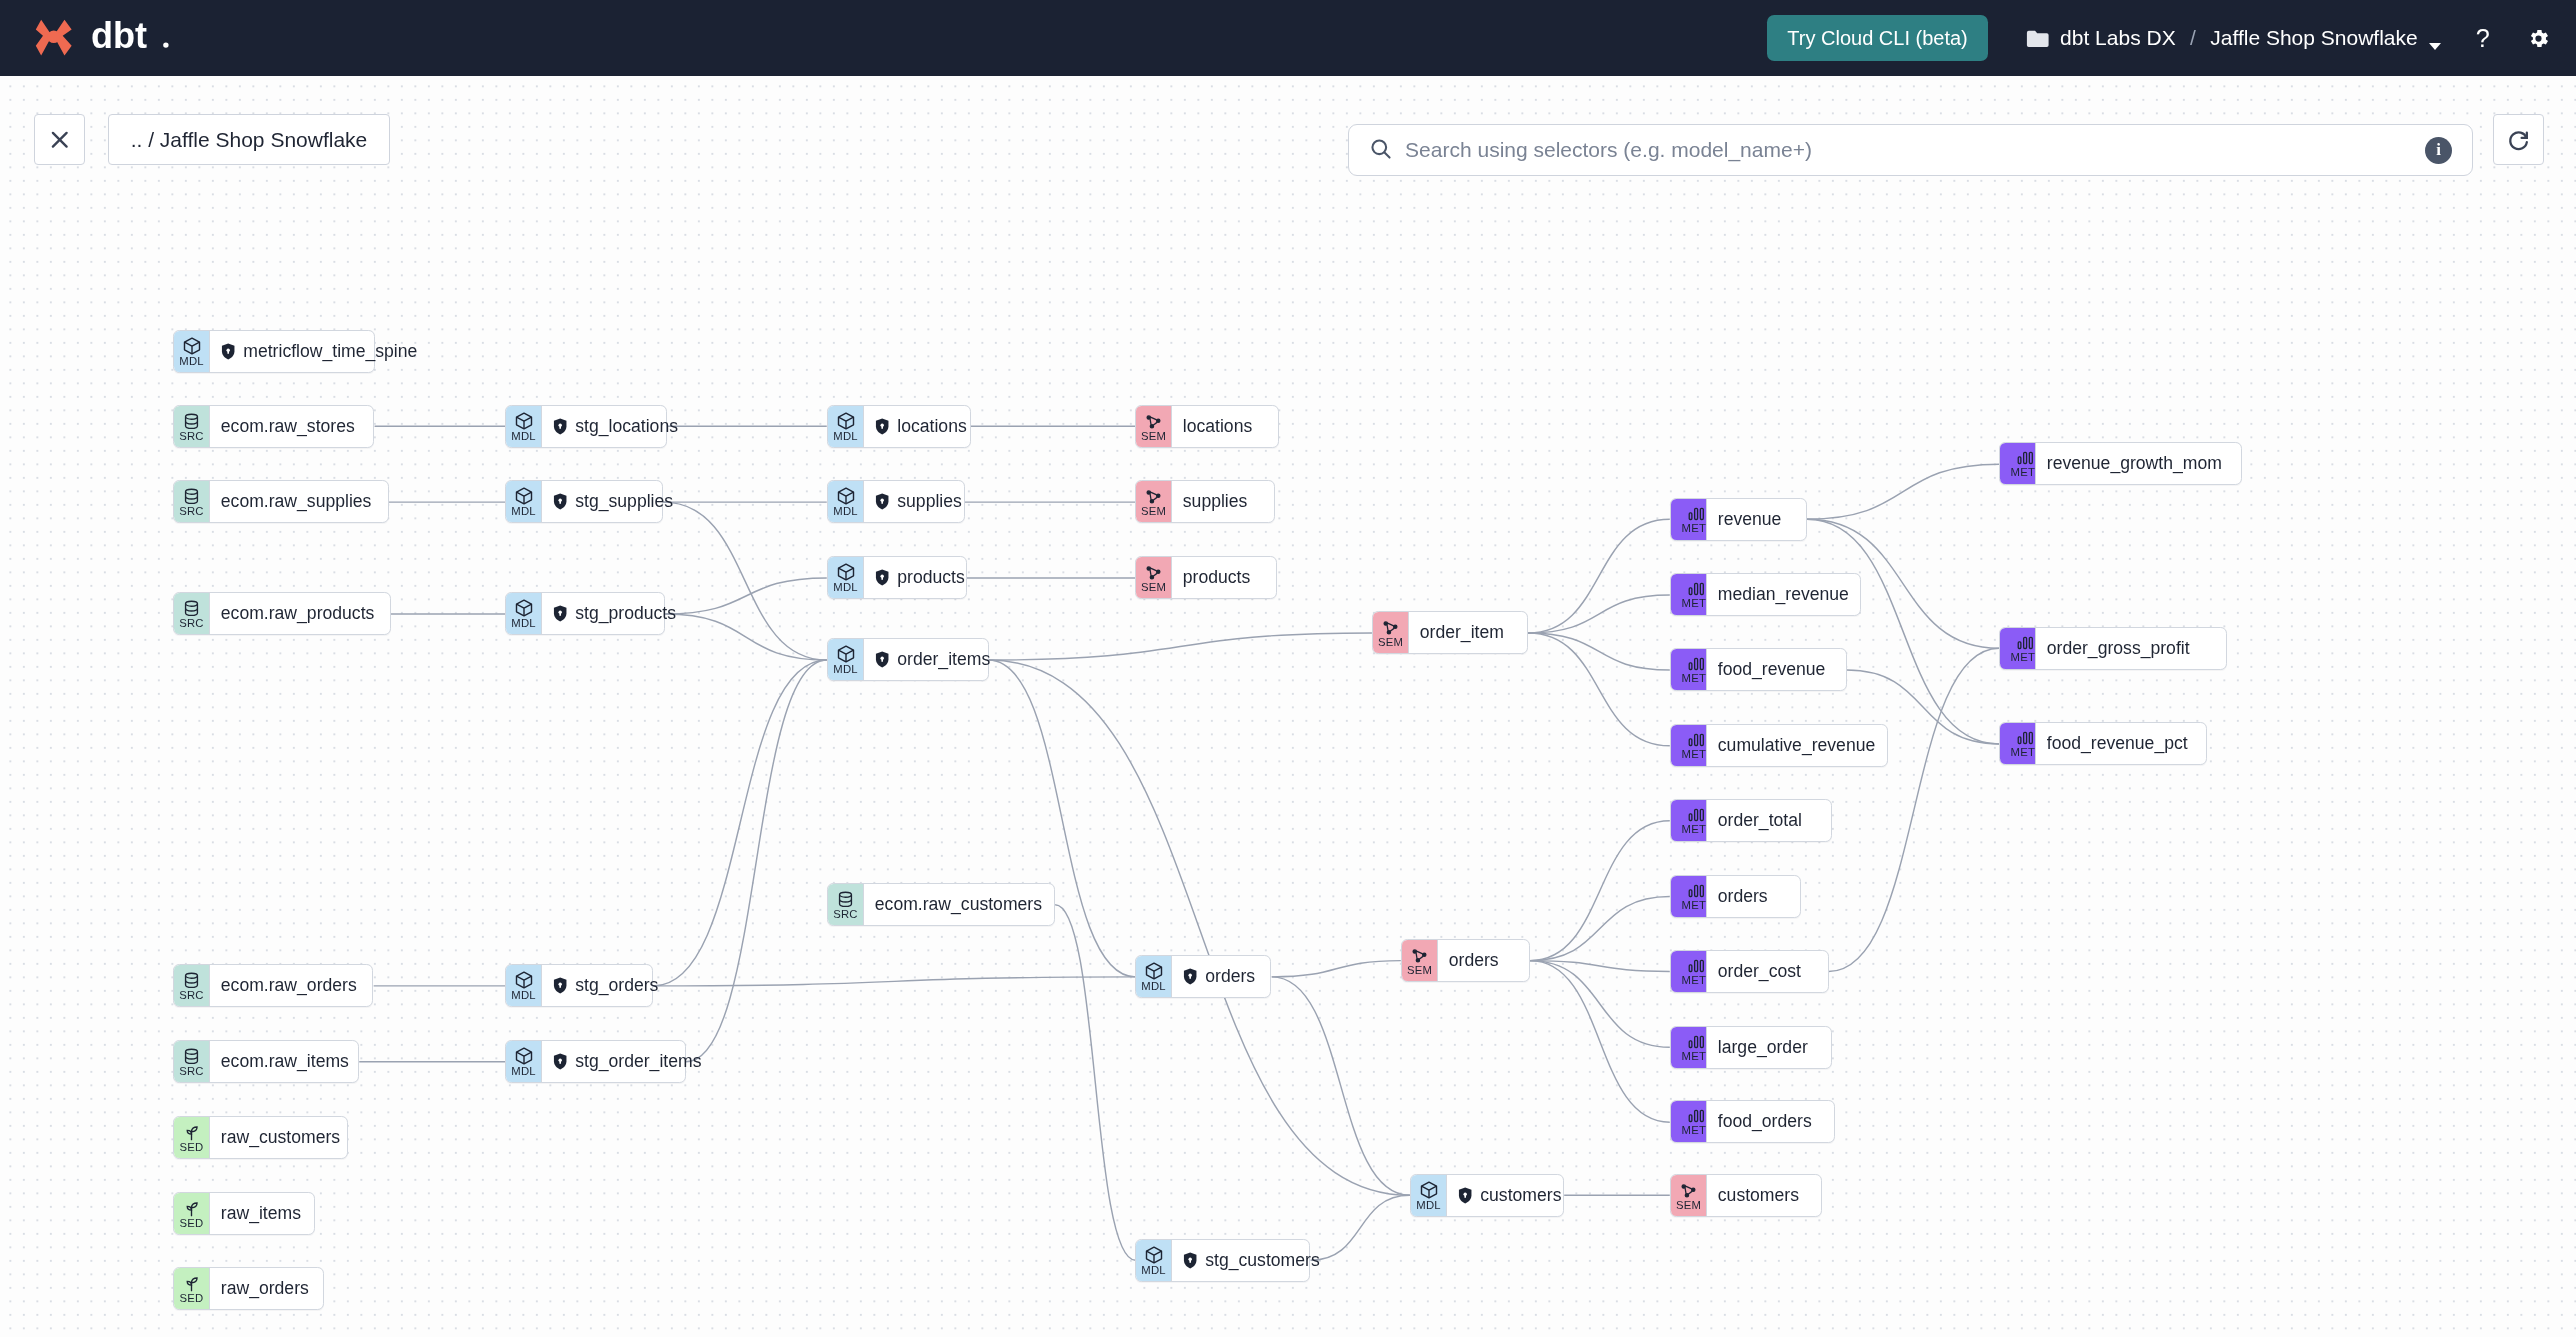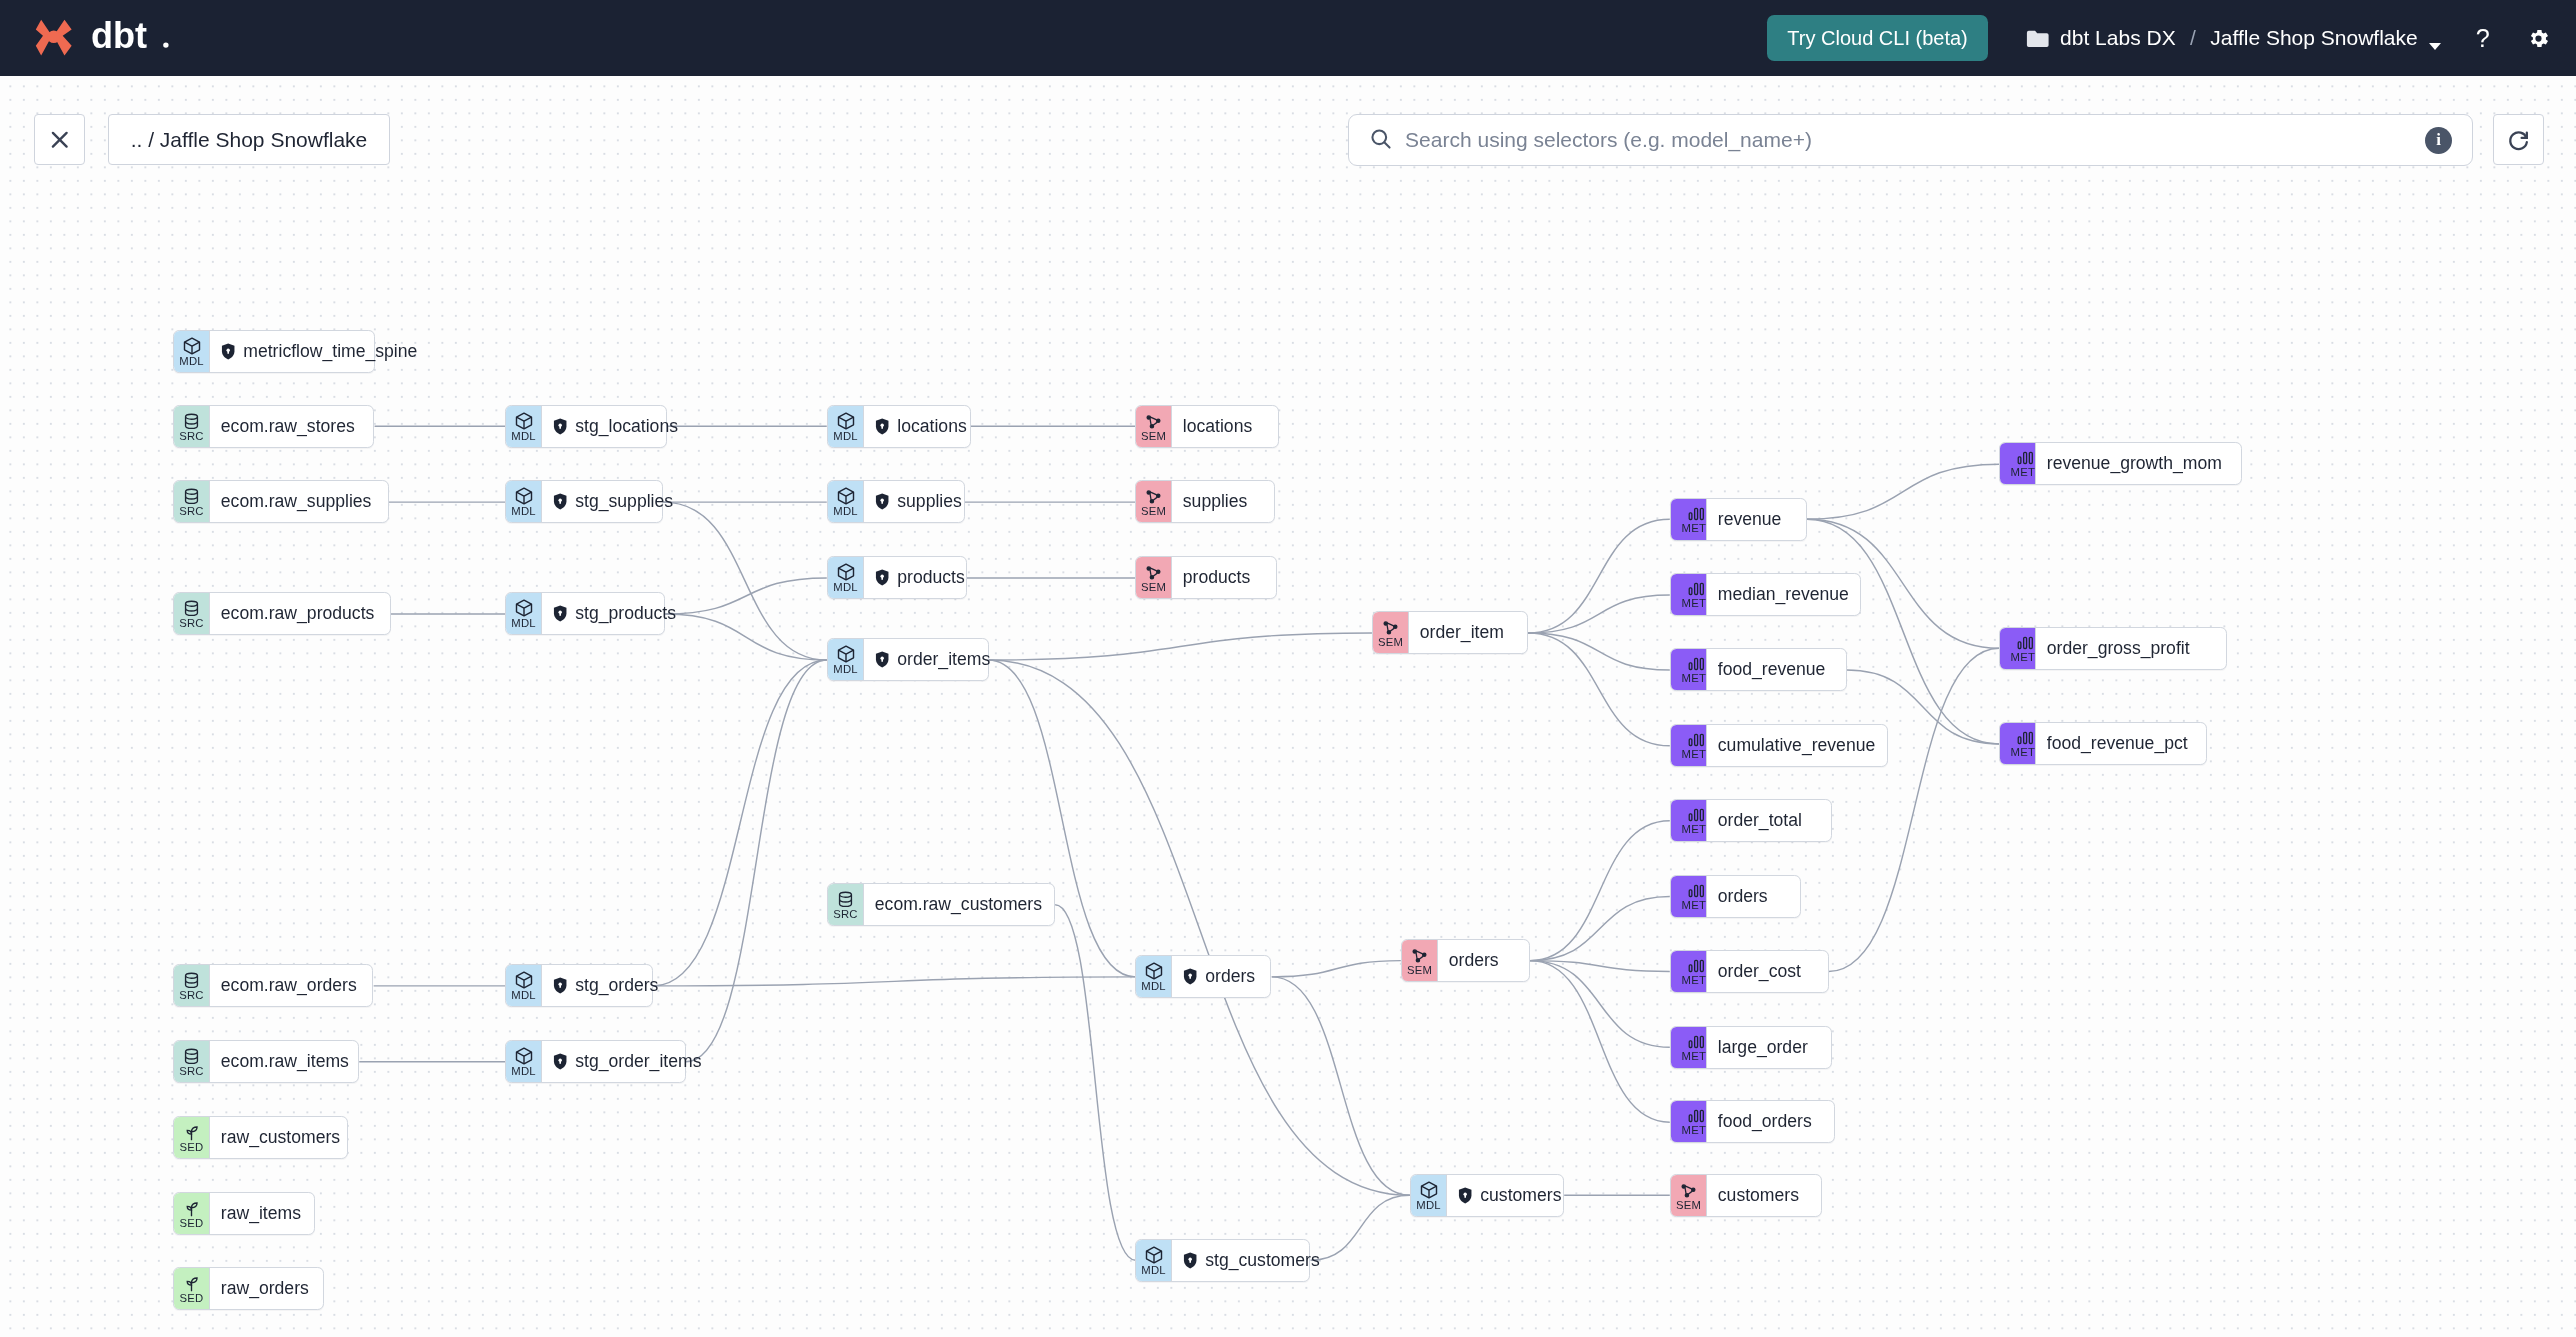--- a/index.html
+++ b/index.html
@@ -62,21 +62,21 @@
     position: absolute; background: #fff; border: 0.9px solid #cfd4dd;
     border-radius: 4px; display: flex; align-items: center;
     justify-content: center; cursor: pointer; color: #3a4254;
   }
   .tool-close { left: 34px; top: 114px; width: 51px; height: 51px; }
   .tool-crumb {
     left: 108px; top: 114px; height: 51px; padding: 0 21.7px;
     font-size: 21px; color: #1f2533; justify-content: flex-start;
   }
   .searchbar {
-    position: absolute; left: 1348px; top: 114px; width: 1125px; height: 52px;
+    position: absolute; left: 1348px; top: 124px; width: 1125px; height: 52px;
     background: #fff; border: 0.9px solid #cfd4dd; border-radius: 9px;
     display: flex; align-items: center; padding: 0 20px;
   }
   .search-ico { flex: none; margin-right: 12.6px; color: #4a5568; }
   .search-input {
     flex: 1; border: none; outline: none; font-size: 21px;
     color: #1f2533; font-family: inherit; background: transparent;
   }
   .search-input::placeholder { color: #7a8394; }
   .info-badge {

